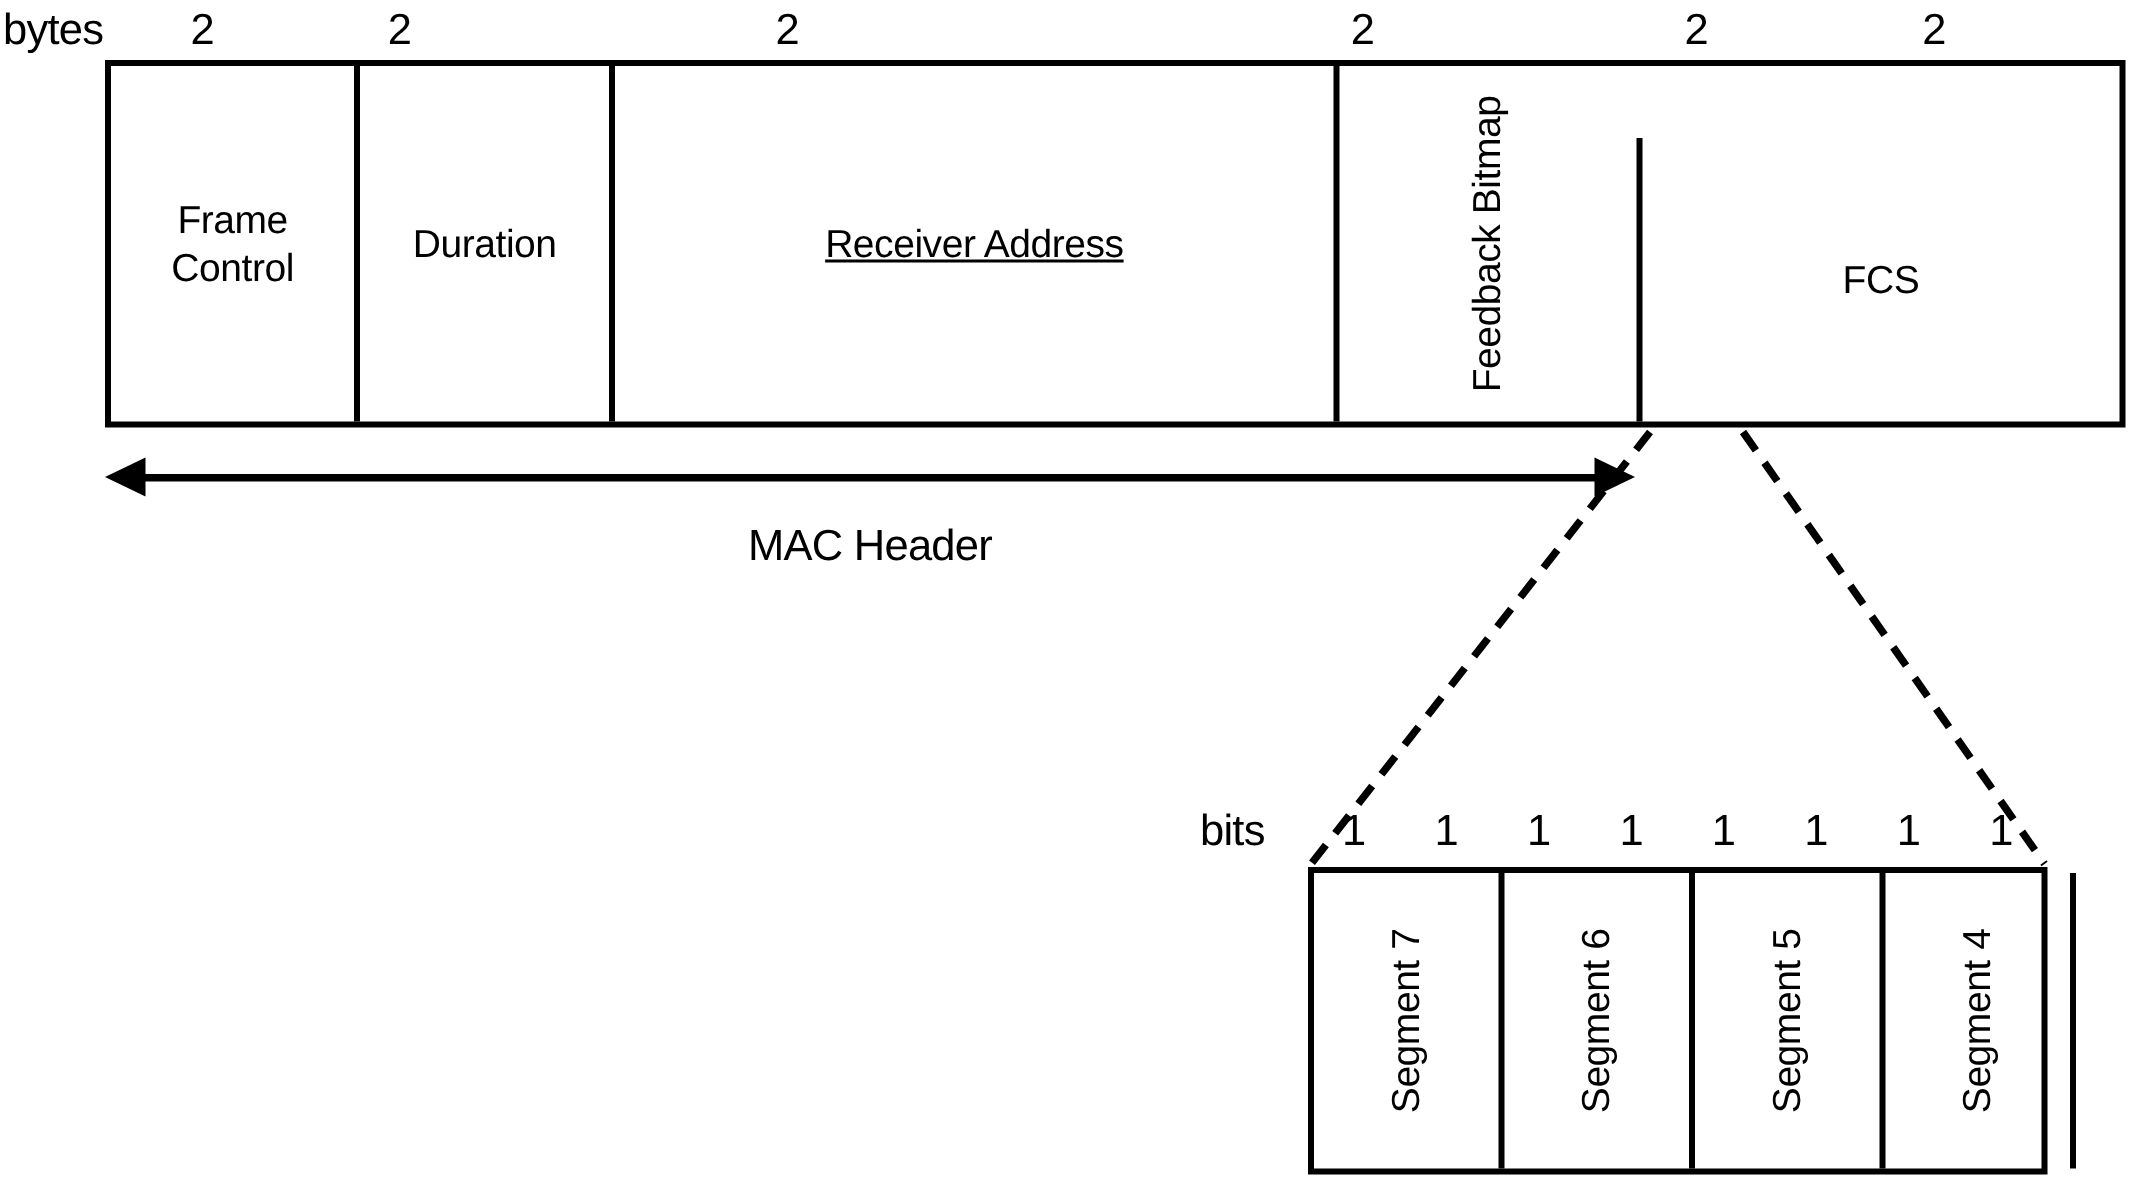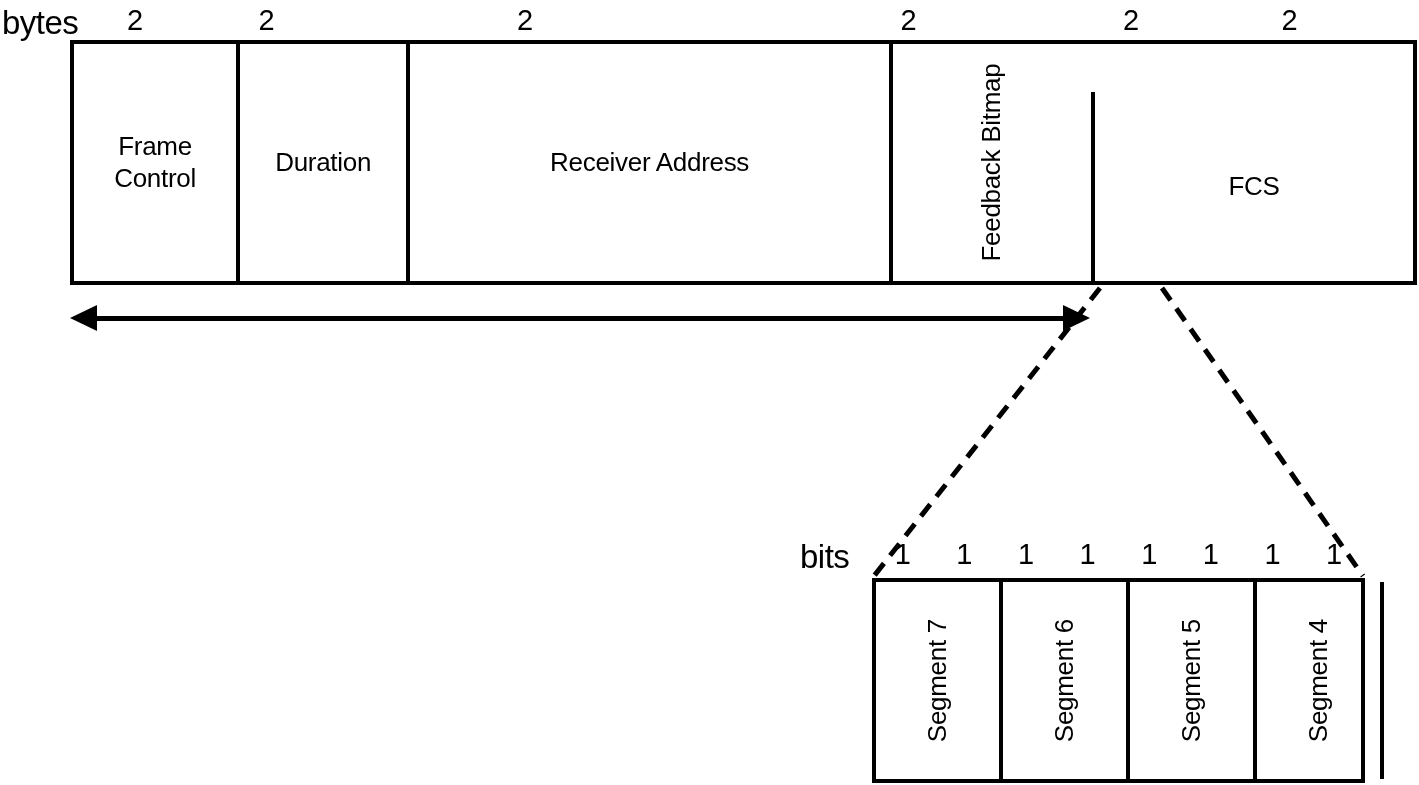--- a/index.html
+++ b/index.html
@@ -13,21 +13,21 @@
     height: 785px;
     background: #ffffff;
     font-family: "Liberation Sans", sans-serif;
     color: #000000;
     overflow: hidden;
   }
 
   
   .unit-label {
     position: absolute;
-    font-size: 33px;
+    font-size: 29px;
     font-weight: 400;
     letter-spacing: -0.5px;
     white-space: nowrap;
   }
   #bytes-label { left: 2px; top: 4px; }
   #bits-label  { left: 800px; top: 538px; width: 64px; text-align: left; }
 
   
   .count-row {
     position: absolute;
@@ -131,37 +131,38 @@
       <div class="count-cell" style="flex-grow: 255;">2</div>
     </div>
 
   <div class="frame-box" id="frame-fields">
       <div class="field-cell" style="flex-grow: 130;">
         <span class="field-label">Frame Control</span>
       </div>
       <div class="field-cell divided" style="flex-grow: 133;">
         <span class="field-label">Duration</span>
       </div>
-      <div class="field-cell divided" style="flex-grow: 384;">
+      <div class="field-cell divided" style="flex-grow: 384; text-decoration: underline;">
         <span class="field-label">Receiver Address</span>
       </div>
       <div class="field-cell divided vertical" style="flex-grow: 62;">
         <span class="field-label">Feedback Bitmap</span>
       </div>
       <div class="field-cell divided" style="flex-grow: 255; margin-top: 48px;">
         <span class="field-label">FCS</span>
       </div>
     </div>
 
   <div id="mac-arrow">
     <div class="arrowhead left"></div>
     <div class="arrow-line"></div>
     <div class="arrowhead right"></div>
   </div>
 
+  <div id="mac-label">MAC Header</div>
 
   <svg id="dash-overlay" width="1419" height="785" viewBox="0 0 1419 785">
     <line x1="1100" y1="288" x2="874" y2="576" stroke="#000000" stroke-width="5" stroke-dasharray="15 10"></line>
     <line x1="1162" y1="288" x2="1363" y2="576" stroke="#000000" stroke-width="5" stroke-dasharray="15 10"></line>
   </svg>
 
   <div class="unit-label" id="bits-label">bits</div>
 
   <div class="count-row" id="bit-counts">
       <div class="count-cell" style="flex-grow: 1;">1</div>

